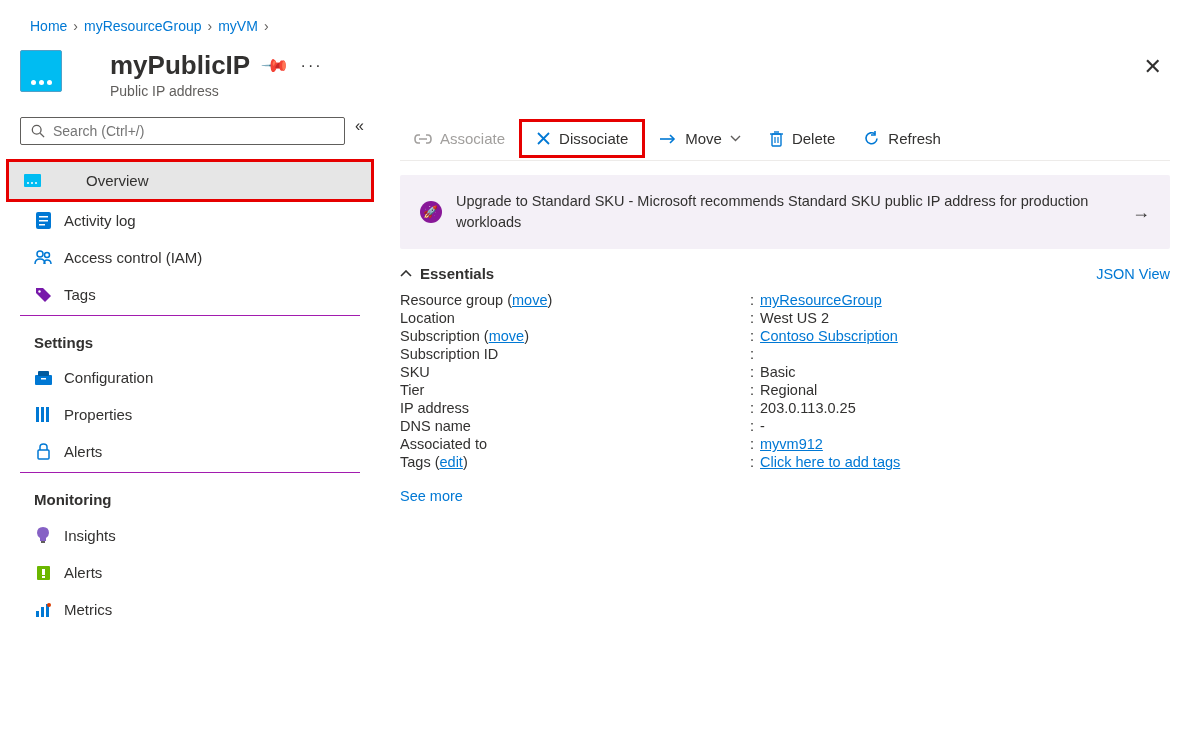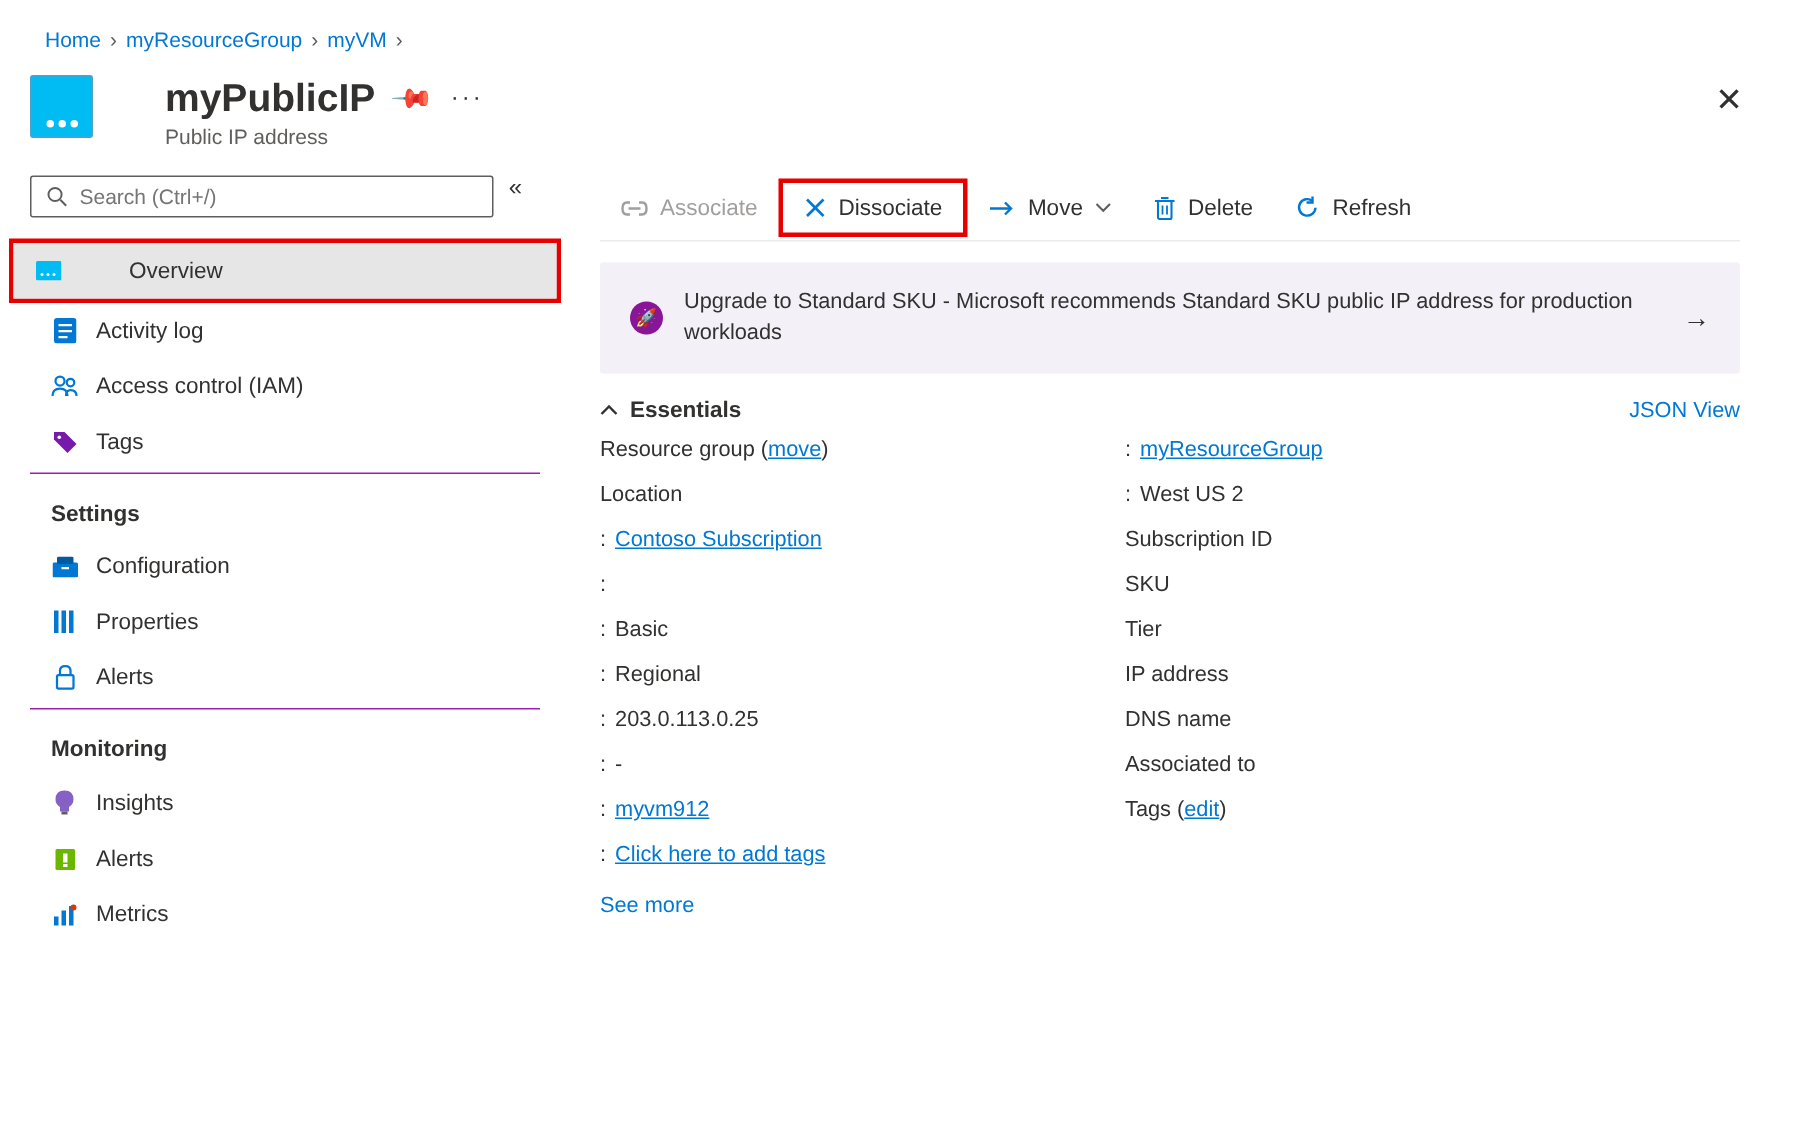--- a/index.html
+++ b/index.html
@@ -17,49 +17,49 @@
 .title-row { display: flex; align-items: center; gap: 14px; }
 .title { font-size: 26px; font-weight: 600; }
 .subtitle { font-size: 14px; color: #605e5c; margin-top: 2px; }
 .pin { font-size: 18px; color: #323130; cursor: pointer; transform: rotate(45deg); }
 .more { font-size: 16px; color: #323130; cursor: pointer; letter-spacing: 2px; }
 .close-x { font-size: 22px; color: #323130; cursor: pointer; padding: 4px 8px; margin-left: auto; }
 
 .body { display: flex; }
 
 .sidebar { width: 376px; padding: 0 0 0 20px; }
-.search-row { display: flex; align-items: flex-start; gap: 10px; margin-bottom: 14px; margin-right: 28px; }
+.search-row { display: flex; align-items: flex-start; gap: 10px; margin-bottom: 14px; margin-right: 12px; }
 .search-box { flex: 1; display: flex; align-items: center; border: 1px solid #605e5c; border-radius: 2px; padding: 5px 10px; gap: 8px; }
 .search-box input { border: none; outline: none; font-size: 14px; flex: 1; font-family: inherit; }
 .collapse { font-size: 16px; color: #323130; cursor: pointer; }
 
 .nav-item { display: flex; align-items: center; gap: 12px; padding: 10px 14px; cursor: pointer; font-size: 15px; }
 .nav-item.selected { background: #e6e6e6; gap: 45px; }
 .nav-item .icon { width: 18px; display: flex; justify-content: center; }
 .nav-section { font-size: 15px; font-weight: 600; padding: 18px 14px 8px; border-top: 1px solid #a21caf; margin-top: 2px; margin-right:16px;}
 
 .red-box-nav { border: 3px solid #e60000; margin-left: -14px; margin-right: 2px; }
 
-.main { flex: 1; padding: 2px 40px 20px 24px; }
+.main { flex: 1; padding: 2px 30px 20px 24px; }
 .toolbar { display: flex; align-items: center; gap: 0; border-bottom: 1px solid #edebe9; padding-bottom: 2px; }
 .tb-btn { display: flex; align-items: center; gap: 8px; padding: 8px 14px; cursor: pointer; font-size: 15px; }
 .tb-btn.disabled { color: #a19f9d; cursor: default; }
 .tb-btn .ico { font-size: 16px; }
 .red-box-tb { border: 3px solid #e60000; }
 
 .banner { display: flex; align-items: center; gap: 14px; background: #f4f0f7; padding: 16px 20px; margin-top: 14px; border-radius: 2px; }
 .banner-icon { width: 22px; height: 22px; border-radius: 50%; background: #881798; display: flex; align-items: center; justify-content: center; color: #fff; font-size: 12px; flex-shrink: 0; }
 .banner-text { flex: 1; font-size: 14.5px; line-height: 1.45; }
 .banner-arrow { font-size: 18px; cursor: pointer; }
 
 .ess-header { display: flex; align-items: center; justify-content: space-between; padding: 16px 0 10px; }
 .ess-title { display: flex; align-items: center; gap: 8px; font-weight: 600; font-size: 15px; cursor: pointer; }
 .json-link { color: #0078d4; cursor: pointer; font-size: 14.5px; }
 
-.ess-grid { display: grid; grid-template-columns: 350px 1fr; row-gap: 14px; font-size: 14.5px; }
+.ess-grid { display: grid; grid-template-columns: 350px 1fr; row-gap: 2px; font-size: 14.5px; }
 .ess-label { color: #323130; }
 .ess-val { color: #323130; }
 .ess-val .link { color: #0078d4; text-decoration: underline; cursor: pointer; }
 .ess-label .link { color: #0078d4; text-decoration: underline; cursor: pointer; }
 .colon { color: #323130; margin-right: 6px; }
 .see-more { color: #0078d4; cursor: pointer; margin-top: 18px; font-size: 14.5px; }
 
 svg { display: block; }
 </style>
 </head>
@@ -295,20 +295,23 @@
 
     <div class="ess-grid">
       <div class="ess-label">
         <span>Resource group</span> (<span class="link">move</span>)
       </div>
       <div class="ess-val"><span class="colon">:</span><span class="link">myResourceGroup</span></div>
 
       <div class="ess-label">Location</div>
       <div class="ess-val"><span class="colon">:</span><span>West US 2</span></div>
 
+      <div class="ess-label">
+        <span>Subscription</span> (<span class="link">move</span>)
+      </div>
       <div class="ess-val"><span class="colon">:</span><span class="link">Contoso Subscription</span></div>
 
       <div class="ess-label">Subscription ID</div>
       <div class="ess-val"><span class="colon">:</span><span></span></div>
 
       <div class="ess-label">SKU</div>
       <div class="ess-val"><span class="colon">:</span><span>Basic</span></div>
 
       <div class="ess-label">Tier</div>
       <div class="ess-val"><span class="colon">:</span><span>Regional</span></div>

